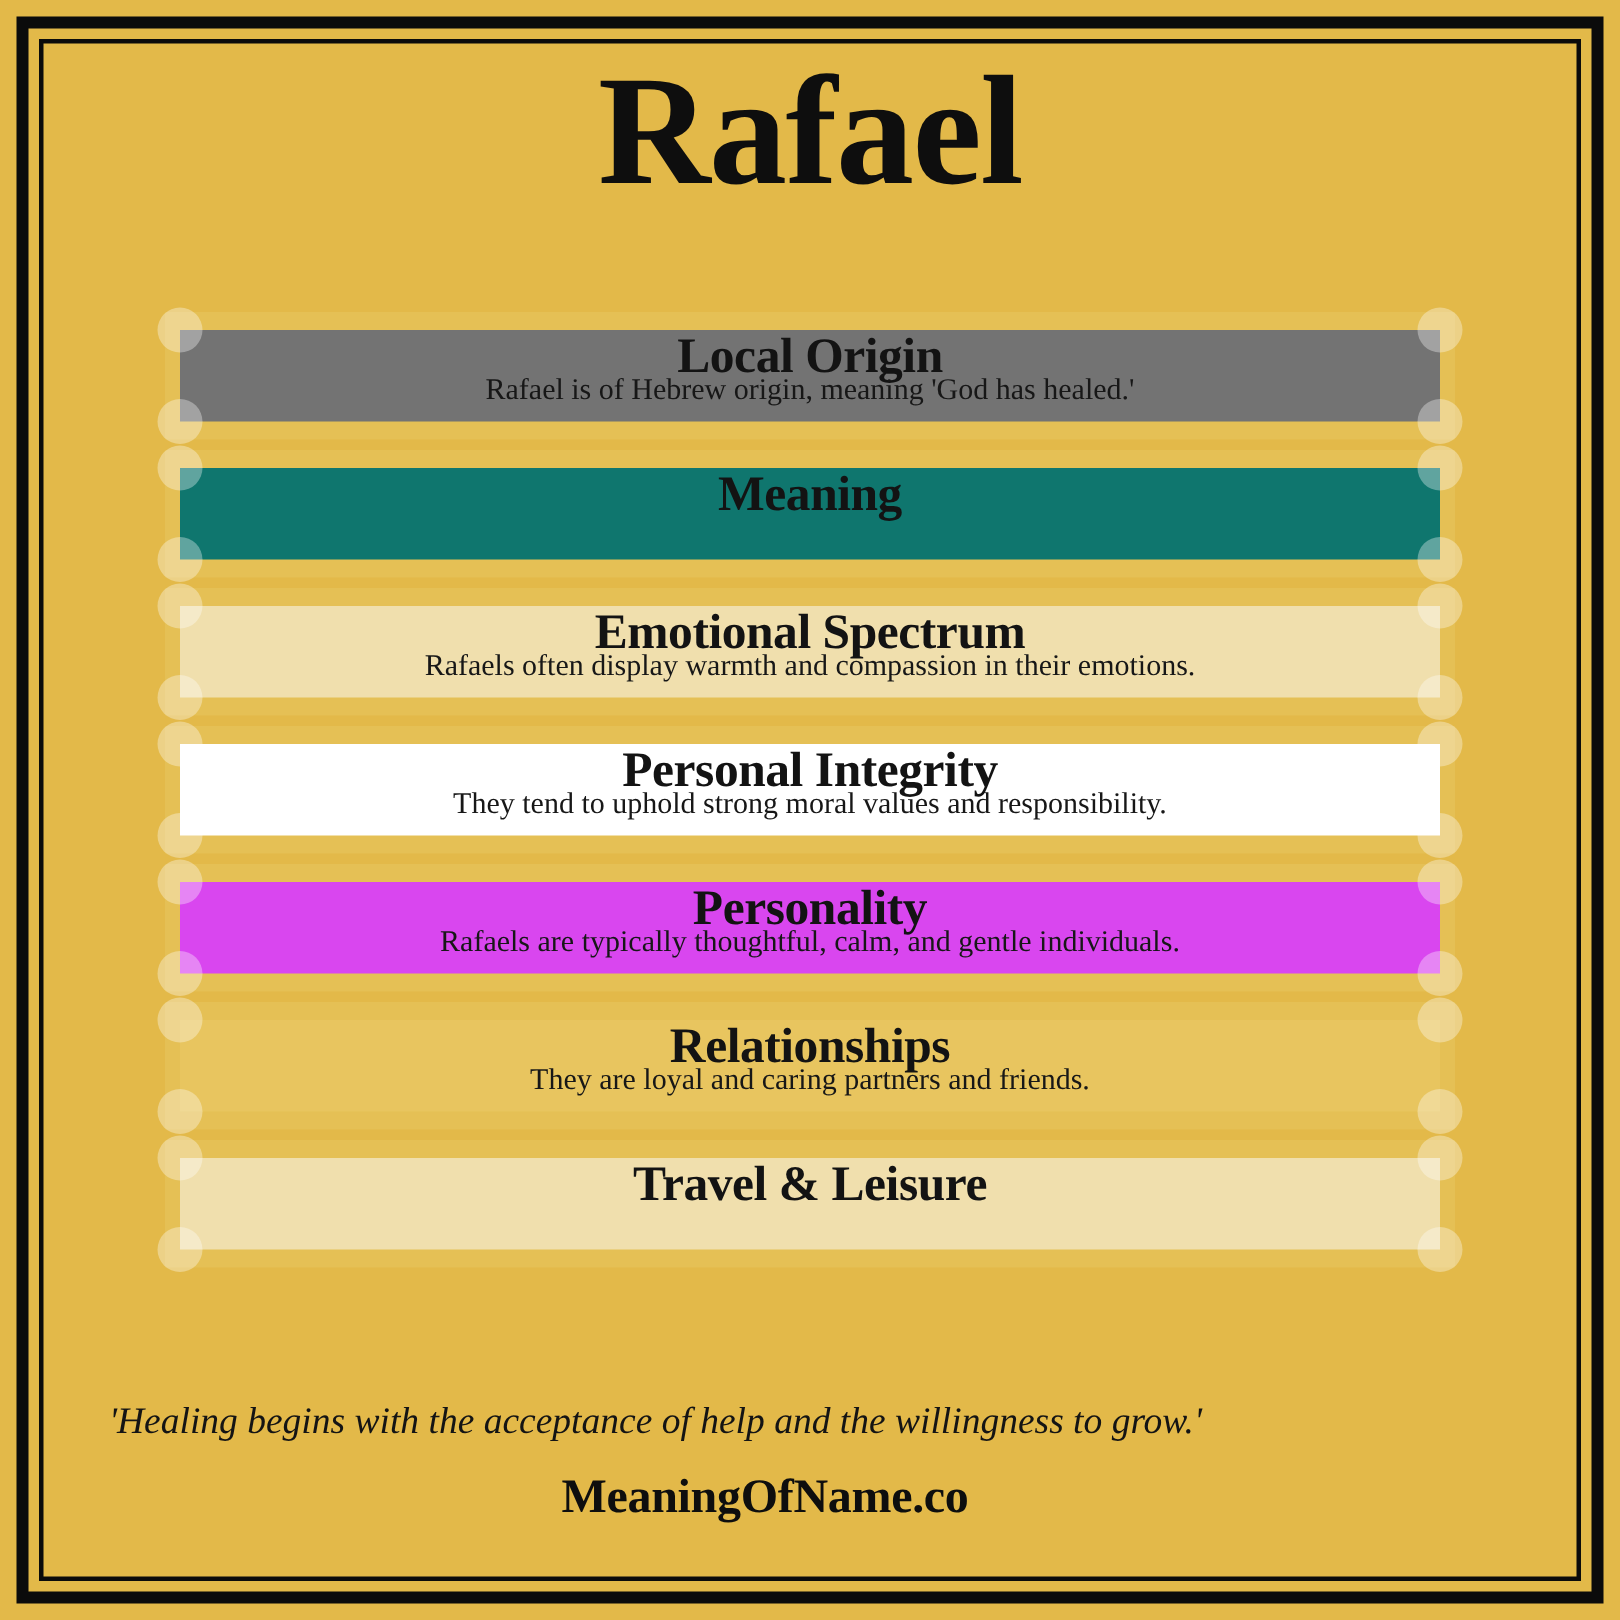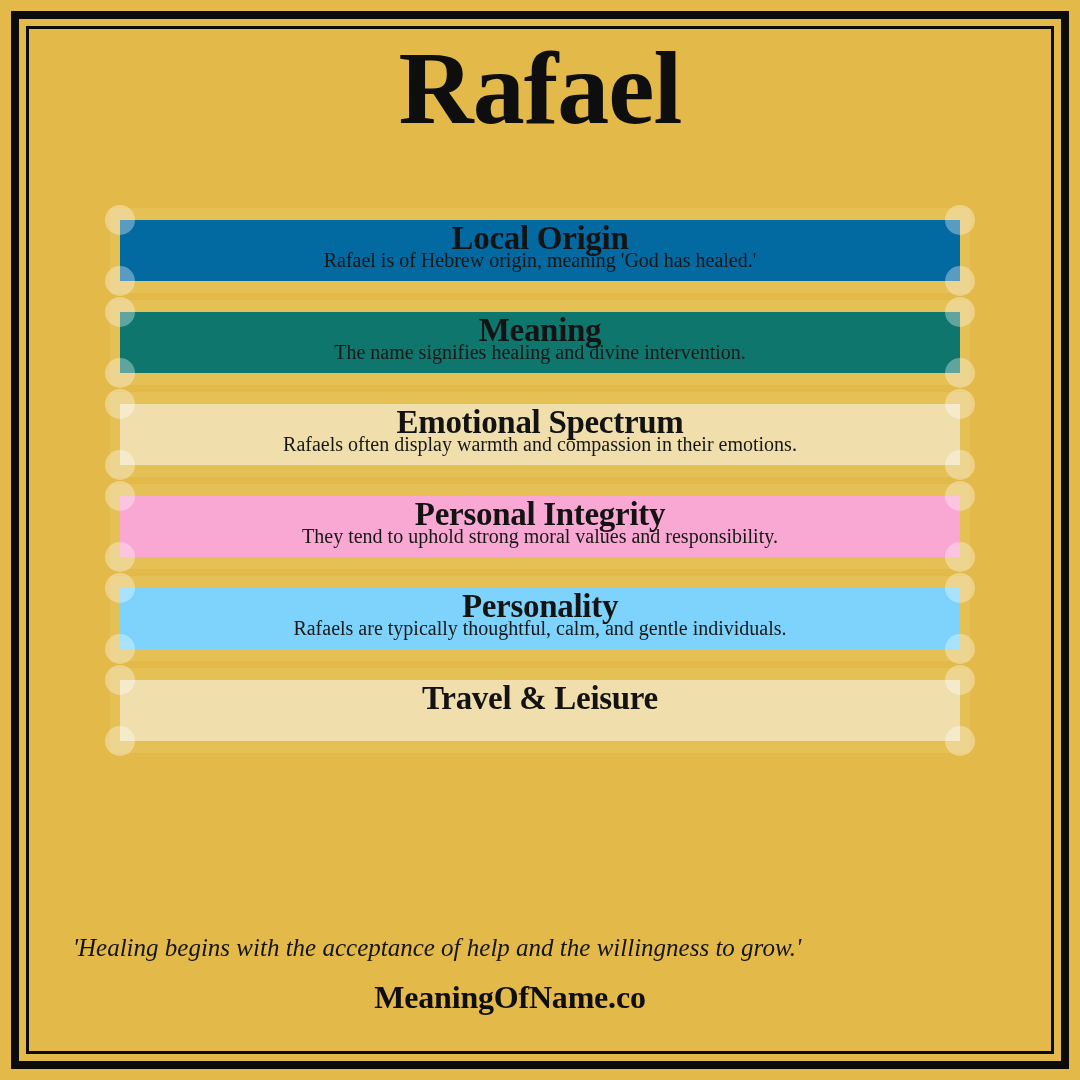--- a/index.html
+++ b/index.html
@@ -172,79 +172,90 @@
 
   <div class="border-outer" style="border-color: rgb(11, 11, 11);"></div>
   <div class="border-inner" style="border-color: rgb(11, 11, 11);"></div>
 
   <div class="content">
 
     <div class="title">Rafael</div>
 
     <div class="cards">
         <div class="card light" style="background: rgb(229, 192, 85);">
-          <div class="card-panel" style="background: #0369a1;">
+          <div class="card-panel" style="background: #737373;">
             <span class="dot tl"></span>
             <span class="dot tr"></span>
             <span class="dot bl"></span>
             <span class="dot br"></span>
             <div class="card-text">
               <div class="card-heading">Local Origin</div>
               <div class="card-sub">Rafael is of Hebrew origin, meaning 'God has healed.'</div>
             </div>
           </div>
         </div>
         <div class="card gold" style="background: rgb(229, 192, 85);">
           <div class="card-panel" style="background: #0f766e;">
             <span class="dot tl"></span>
             <span class="dot tr"></span>
             <span class="dot bl"></span>
             <span class="dot br"></span>
             <div class="card-text">
               <div class="card-heading">Meaning</div>
-              <div class="card-sub">The name signifies healing and divine intervention.</div>
             </div>
           </div>
         </div>
         <div class="card light" style="background: rgb(229, 192, 85);">
           <div class="card-panel" style="background: rgb(240, 223, 173);">
             <span class="dot tl"></span>
             <span class="dot tr"></span>
             <span class="dot bl"></span>
             <span class="dot br"></span>
             <div class="card-text">
               <div class="card-heading">Emotional Spectrum</div>
               <div class="card-sub">Rafaels often display warmth and compassion in their emotions.</div>
             </div>
           </div>
         </div>
         <div class="card gold" style="background: rgb(229, 192, 85);">
-          <div class="card-panel" style="background: #f9a8d4;">
+          <div class="card-panel" style="background: #ffffff;">
             <span class="dot tl"></span>
             <span class="dot tr"></span>
             <span class="dot bl"></span>
             <span class="dot br"></span>
             <div class="card-text">
               <div class="card-heading">Personal Integrity</div>
               <div class="card-sub">They tend to uphold strong moral values and responsibility.</div>
             </div>
           </div>
         </div>
         <div class="card light" style="background: rgb(229, 192, 85);">
-          <div class="card-panel" style="background: #7dd3fc;">
+          <div class="card-panel" style="background: #d946ef;">
             <span class="dot tl"></span>
             <span class="dot tr"></span>
             <span class="dot bl"></span>
             <span class="dot br"></span>
             <div class="card-text">
               <div class="card-heading">Personality</div>
               <div class="card-sub">Rafaels are typically thoughtful, calm, and gentle individuals.</div>
             </div>
           </div>
         </div>
+        <div class="card gold" style="background: rgb(229, 192, 85);">
+          <div class="card-panel" style="background: rgb(232, 197, 95);">
+            <span class="dot tl"></span>
+            <span class="dot tr"></span>
+            <span class="dot bl"></span>
+            <span class="dot br"></span>
+            <div class="card-text">
+              <div class="card-heading">Relationships</div>
+              <div class="card-sub">They are loyal and caring partners and friends.</div>
+            </div>
+          </div>
+        </div>
         <div class="card light" style="background: rgb(229, 192, 85);">
           <div class="card-panel" style="background: rgb(240, 223, 173);">
             <span class="dot tl"></span>
             <span class="dot tr"></span>
             <span class="dot bl"></span>
             <span class="dot br"></span>
             <div class="card-text">
               <div class="card-heading">Travel &amp; Leisure</div>
             </div>
           </div>

